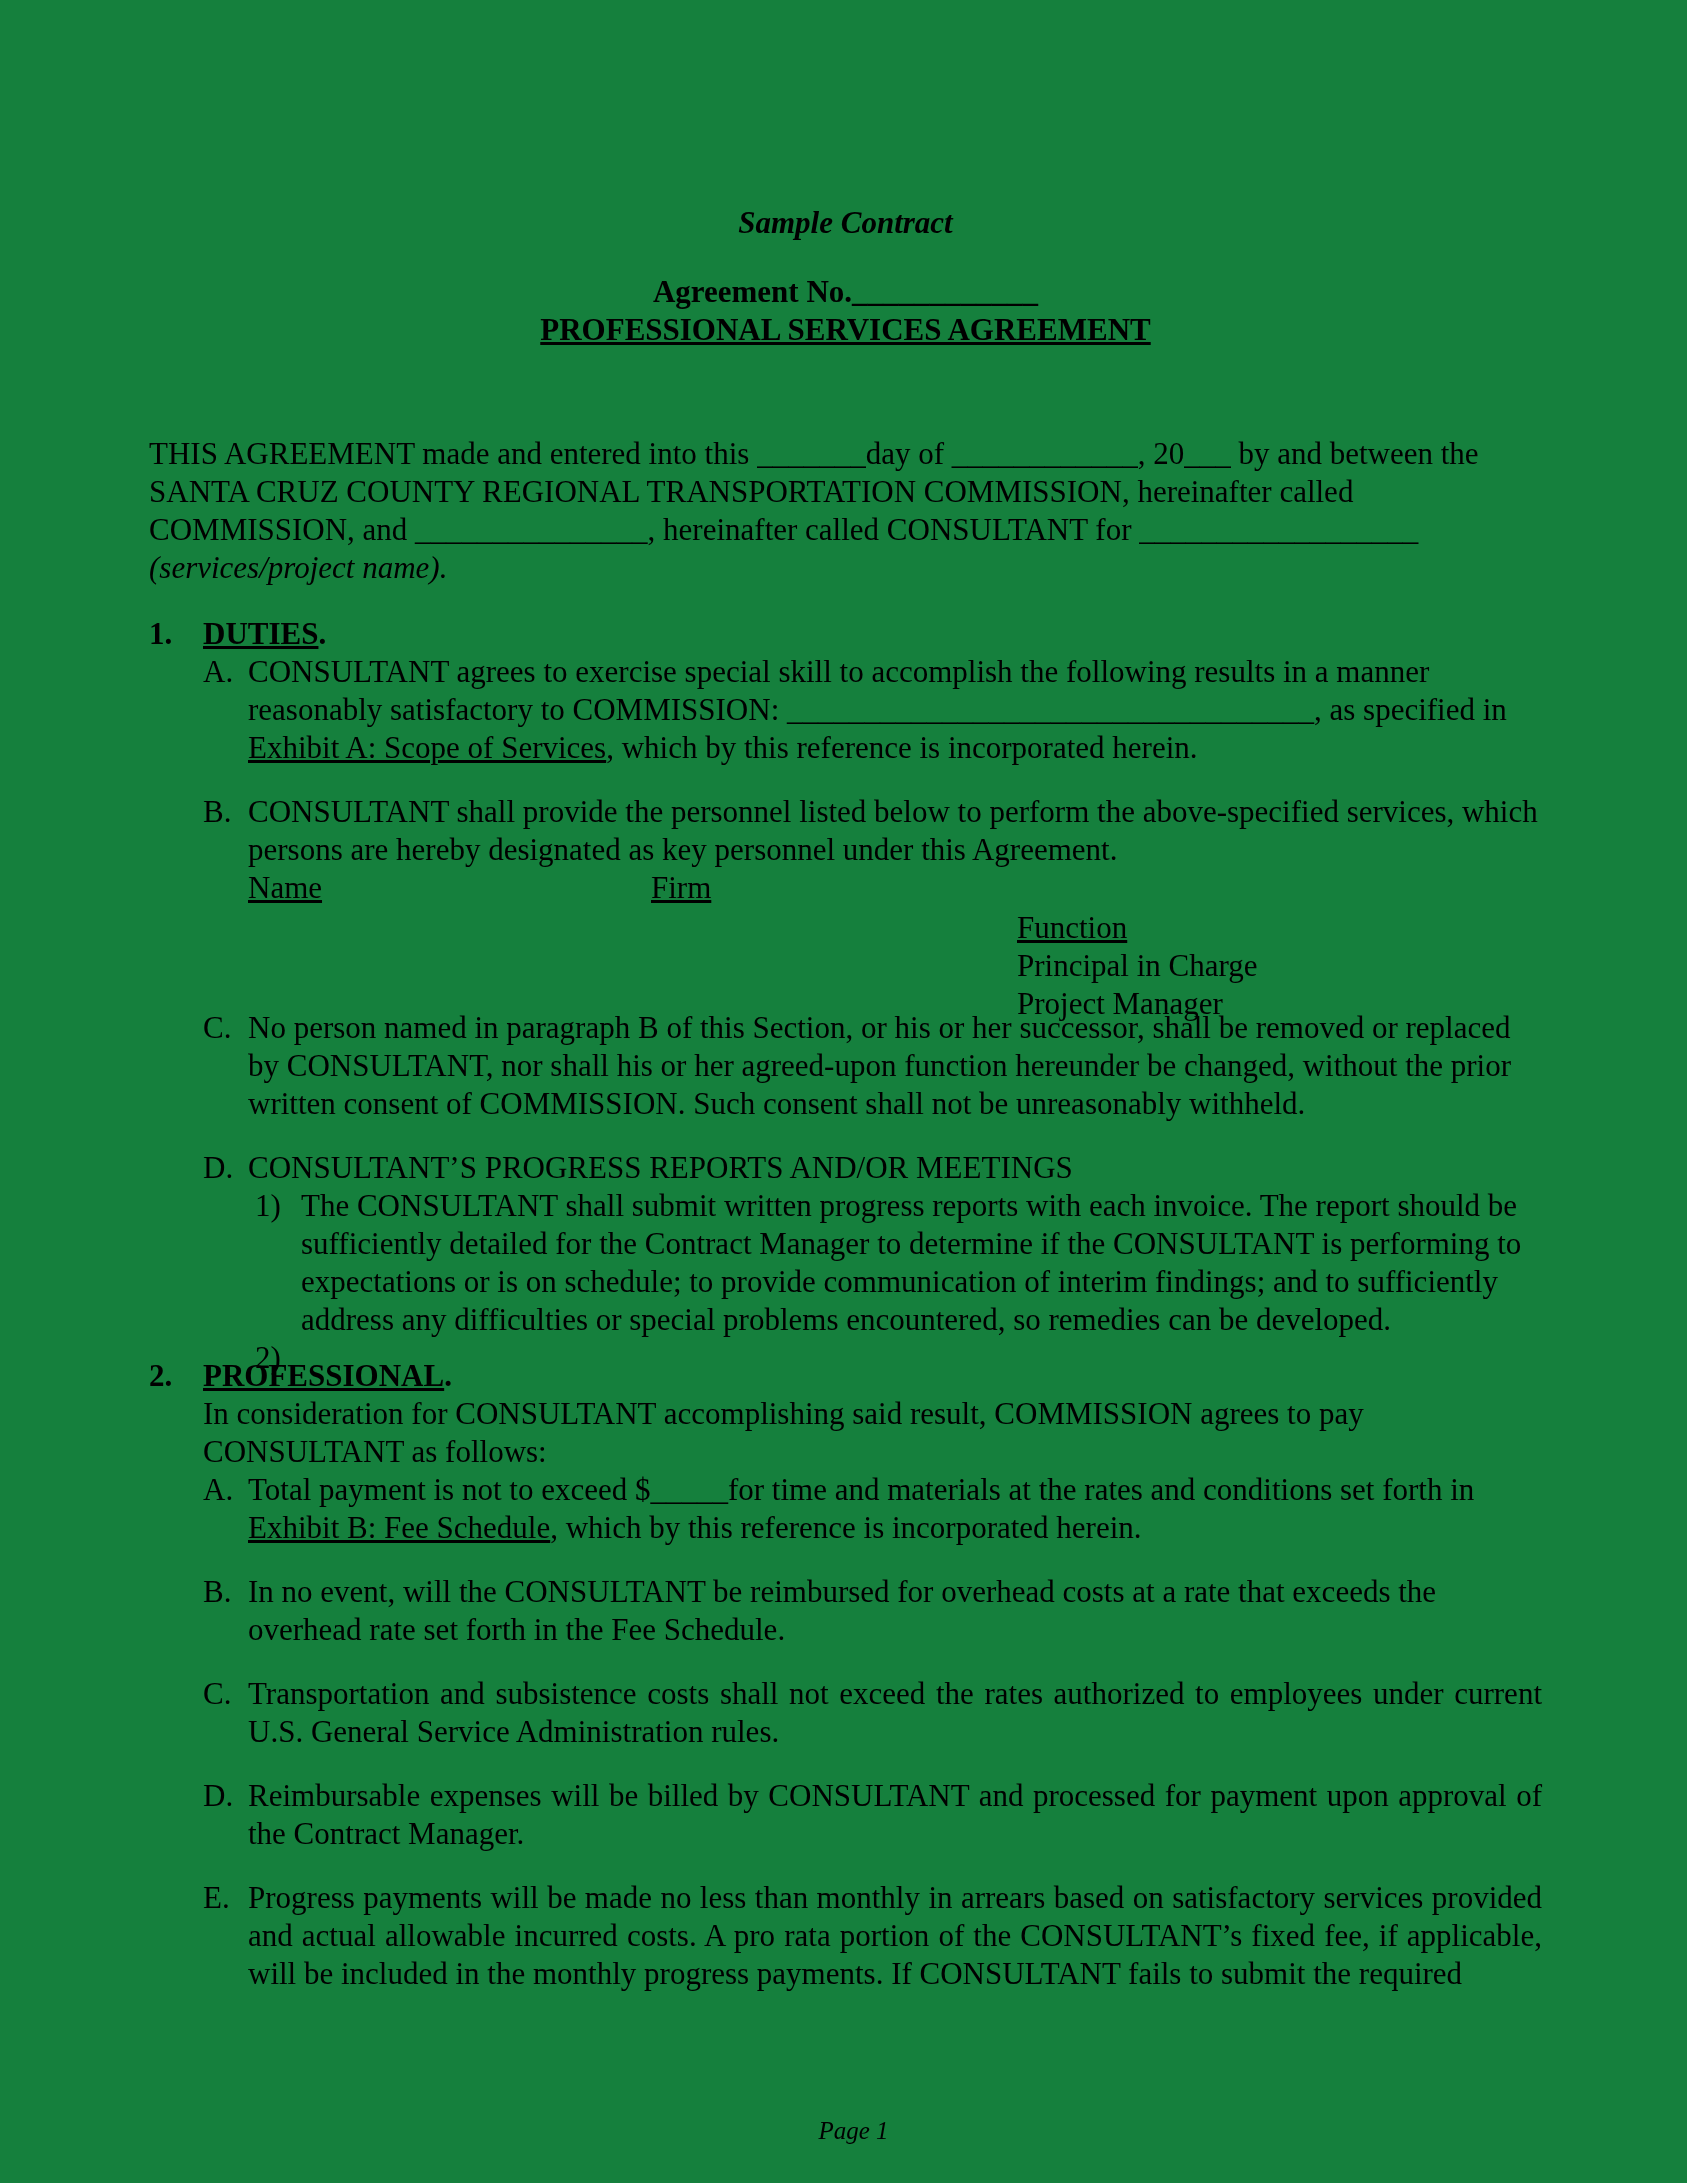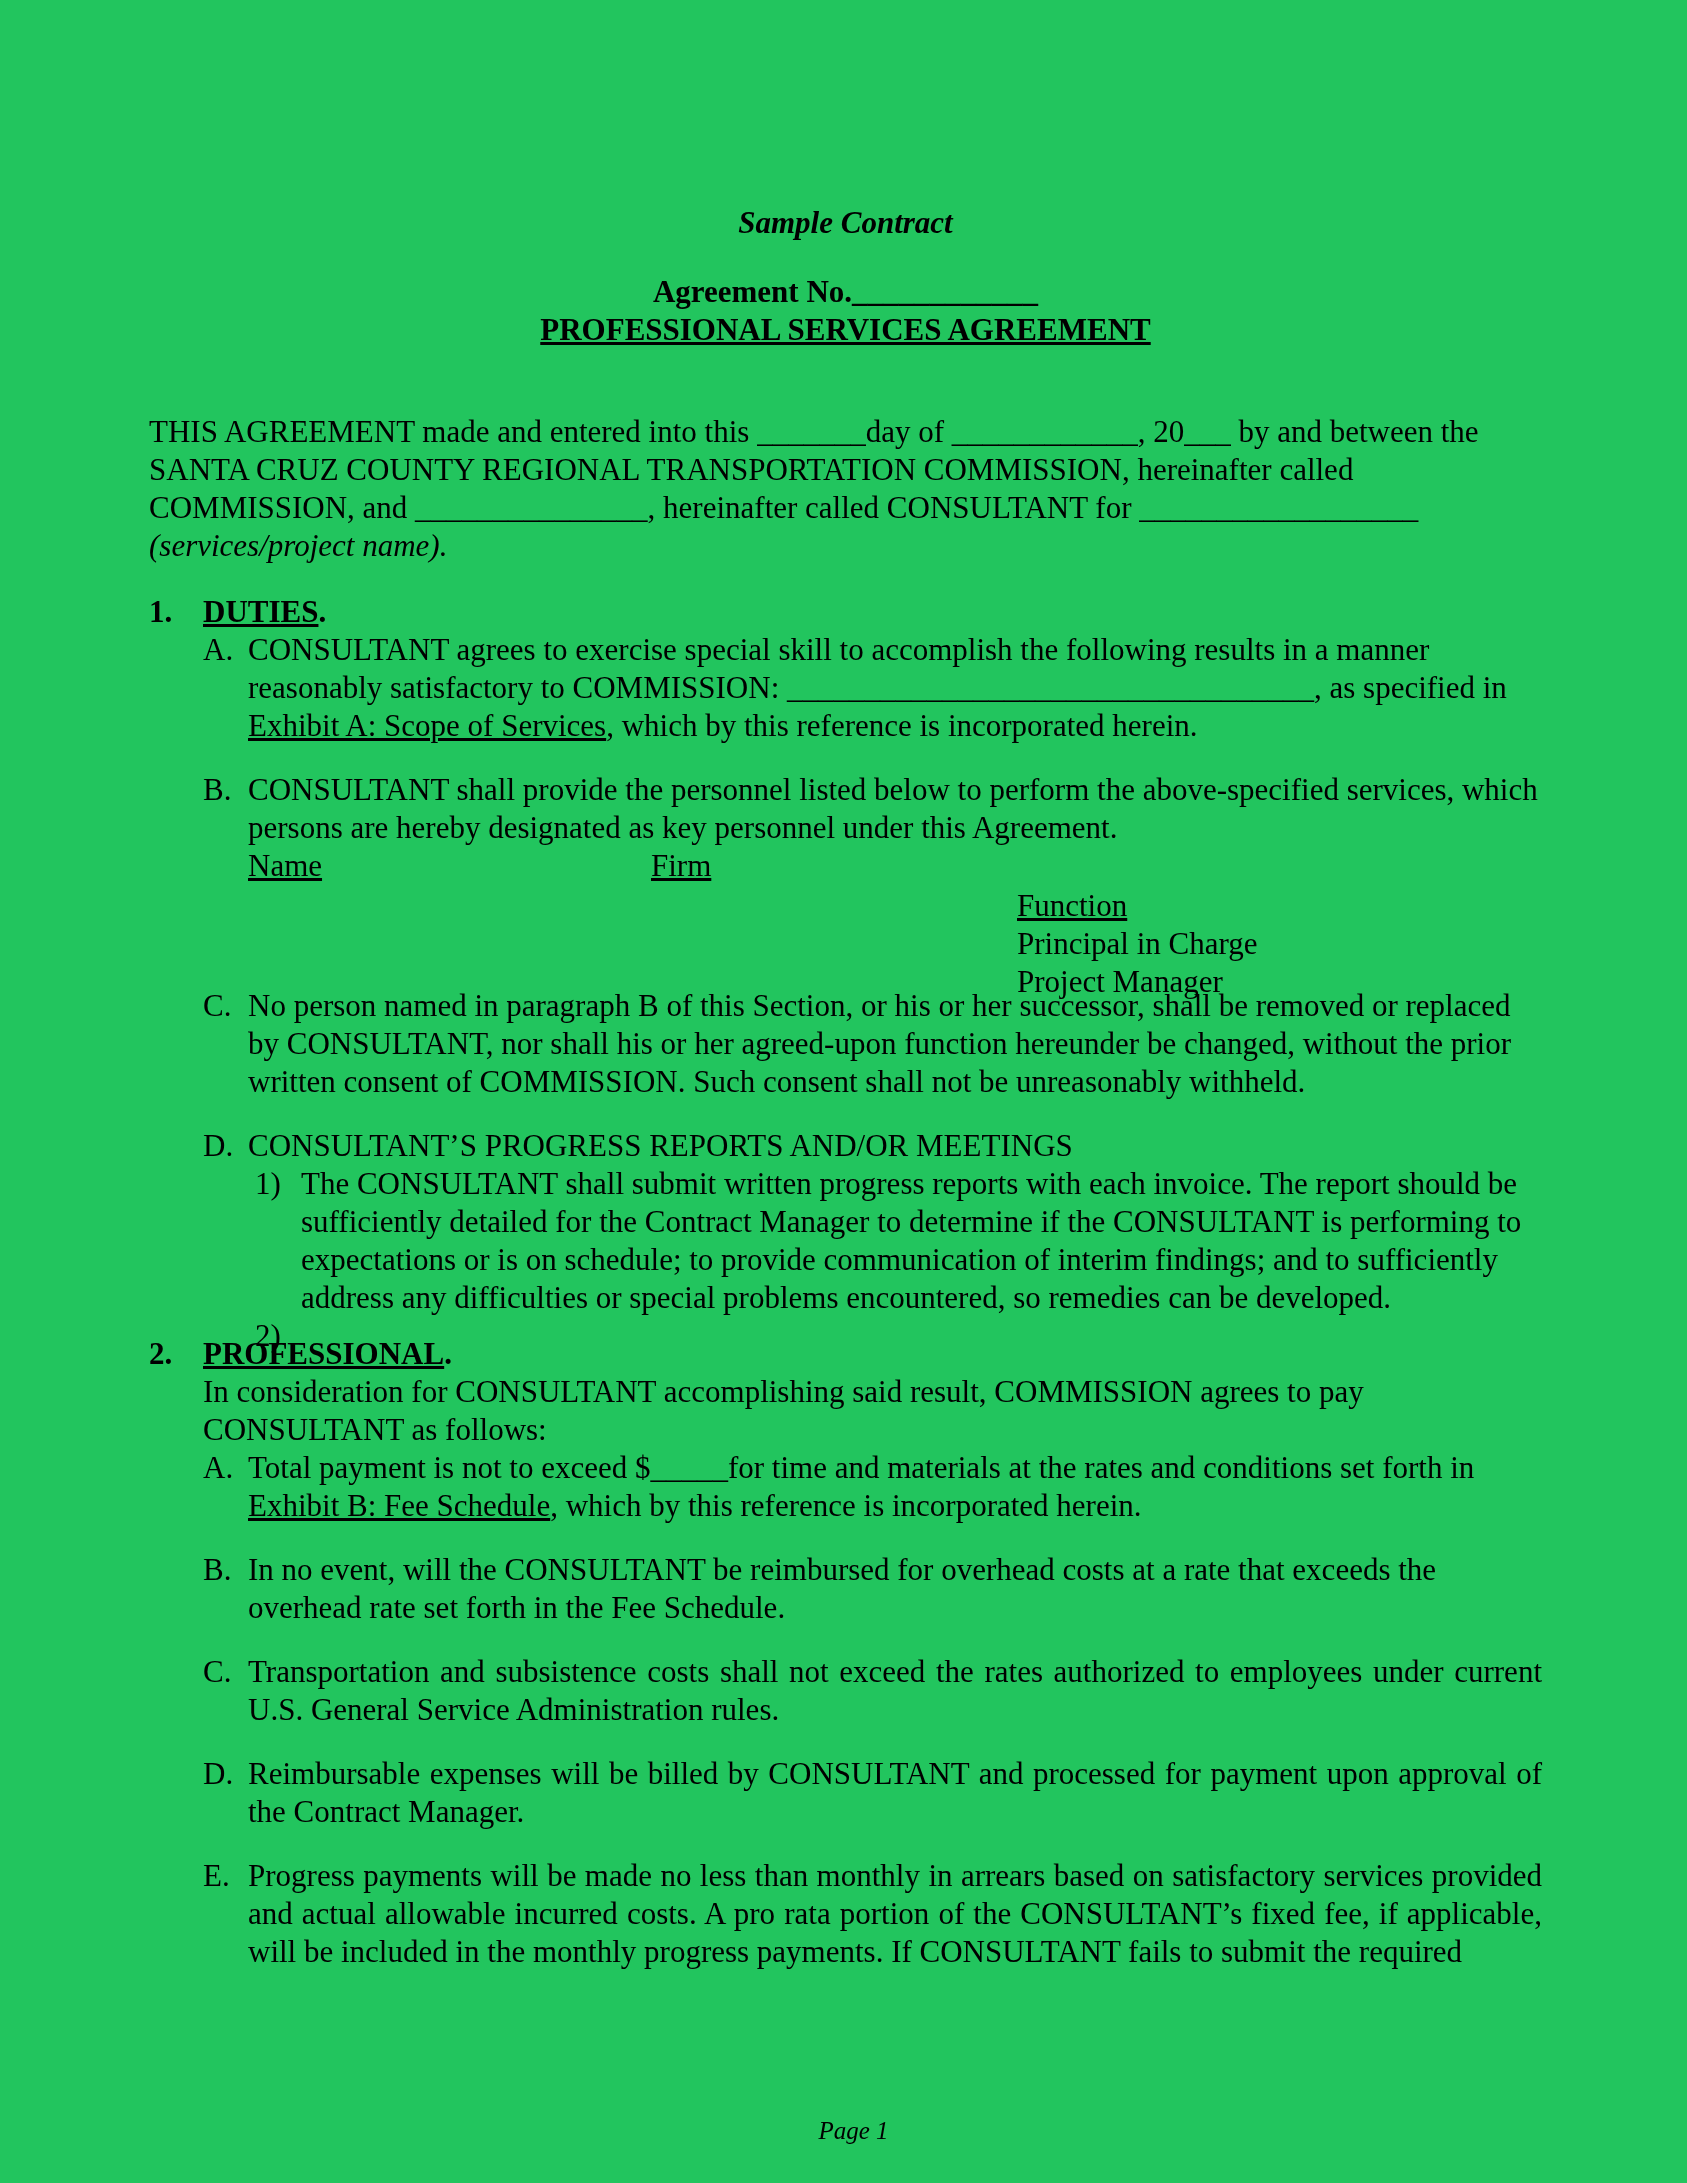--- a/index.html
+++ b/index.html
@@ -1,42 +1,42 @@
 <!DOCTYPE html>
 <html style="font-size:14px"><head>
 <meta charset="utf-8">
 <style>
   * { box-sizing: border-box; }
   html, body { margin: 0; padding: 0; background: #ffffff; }
   .page {
     position: relative;
     width: 1687px;
     height: 2184px;
-    background: #22c55e;
+    background: #15803d;
     color: #000000;
     font-family: "Liberation Serif", serif;
     font-size: 31px;
     line-height: 38px;
     overflow: hidden;
   }
   .content {
     position: absolute;
     left: 149px;
     top: 204px;
     width: 1393px;
   }
   p { margin: 0; }
   .center { text-align: center; }
   .bold { font-weight: bold; }
   .italic { font-style: italic; }
   .underline { text-decoration: underline; }
   .justify { text-align: justify; }
   .mb { margin-bottom: 26px; }
   .title-gap { margin-bottom: 31px; }
-  .head-gap { margin-bottom: 64px; }
+  .head-gap { margin-bottom: 86px; }
   .open-gap { margin-bottom: 28px; }
   .sub2-gap { margin-bottom: 17.5px; }
 
   .indent-1 { position: relative; padding-left: 54px; }
   .indent-1 > .marker { position: absolute; left: 0; }
   .indent-2 { position: relative; padding-left: 99px; }
   .indent-2 > .marker { position: absolute; left: 54px; }
   .indent-3 { position: relative; padding-left: 152px; }
   .indent-3 > .marker { position: absolute; left: 106px; }
 

